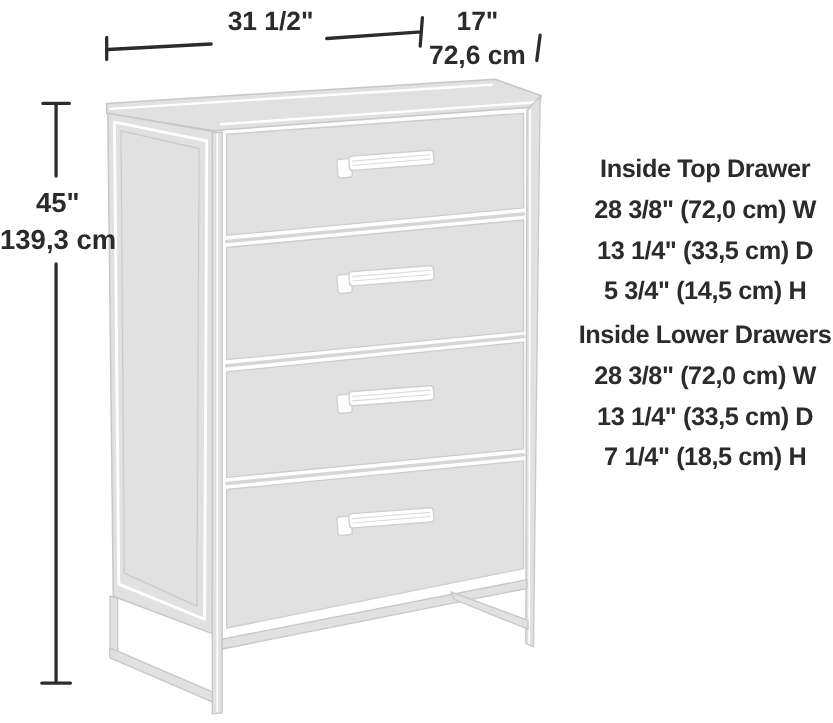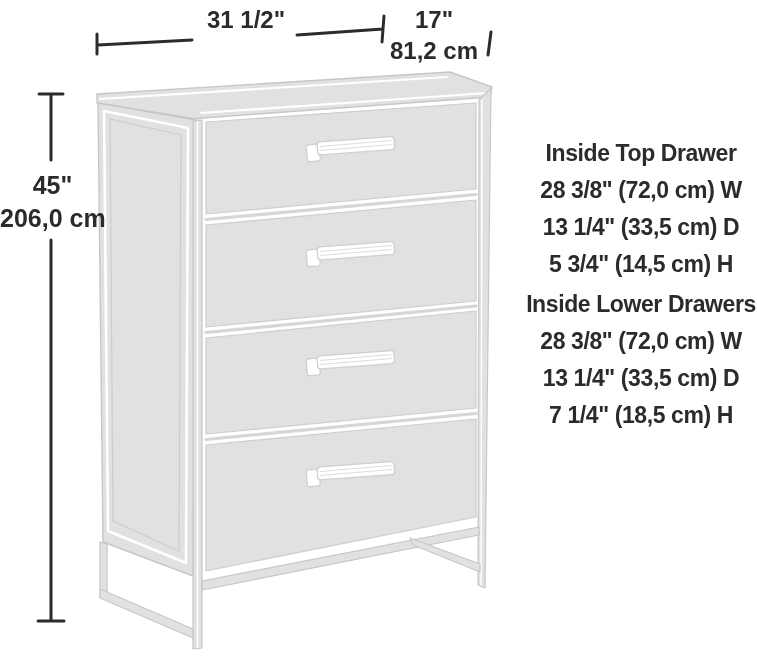--- a/index.html
+++ b/index.html
@@ -97,26 +97,26 @@
       <path d="M39,94 L63,94 M51,94 L51,160 M51,240 L51,621 M38,621 L64,621"></path>
     </g>
   </svg>
 
   <div class="dim-label" id="width-label">
     <span class="line">31 1/2"</span>
   </div>
 
   <div class="dim-label" id="depth-label">
     <span class="line">17"</span>
-    <span class="line">81,2 cm</span>
+    <span class="line">72,6 cm</span>
   </div>
 
   <div class="dim-label" id="height-label">
     <span class="line">45"</span>
-    <span class="line">206,0 cm</span>
+    <span class="line">139,3 cm</span>
   </div>
 
   <div class="specs">
     <div class="spec-group">
       <div class="spec-title">Inside Top Drawer</div>
       <div class="spec-line">28 3/8" (72,0 cm) W</div>
       <div class="spec-line">13 1/4" (33,5 cm) D</div>
       <div class="spec-line">5 3/4" (14,5 cm) H</div>
     </div>
     <div class="spec-group">

